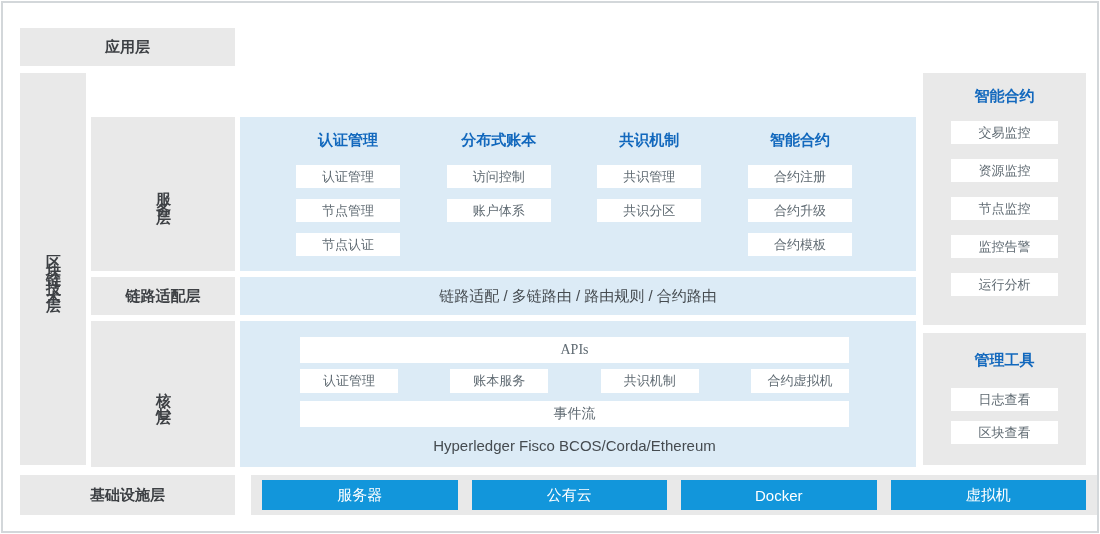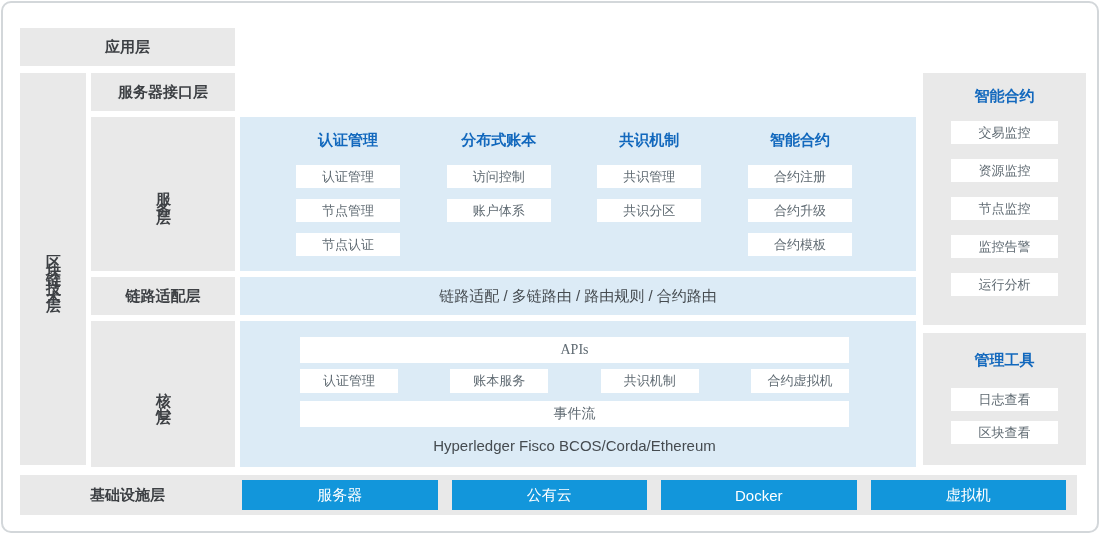--- a/index.html
+++ b/index.html
@@ -3,21 +3,21 @@
 <meta charset="utf-8">
 <style>
   * { margin:0; padding:0; box-sizing:border-box; }
   html,body { background:#ffffff; }
   body {
     width:1100px; height:534px; position:relative;
     font-family:"Liberation Sans","DejaVu Sans",sans-serif;
   }
   .frame {
     position:absolute; left:1px; top:1px; width:1098px; height:532px;
-    background:#ffffff; border:2px solid #d3d7da; border-radius:10px;
+    background:#ffffff; border:2px solid #d3d7da; border-radius:0;
     overflow:hidden;
   }
   .abs { position:absolute; }
   .gray  { background:#e9e9e9; }
   .blue-panel { background:#dcebf6; }
   .label {
     display:flex; align-items:center; justify-content:center;
     font-weight:bold; font-size:15px; color:#3d4044;
   }
   .vlabel {
@@ -74,21 +74,20 @@
 </head>
 <body>
 
 <div class="frame">
 
   <div class="abs gray label" style="left:17px; top:25px; width:215px; height:38px;">应用层</div>
 
 
   <div class="abs gray label vlabel" style="left:17px; top:70px; width:66px; height:392px;">区块链技术层</div>
 
-  <div class="abs gray label" style="left:88px; top:70px; width:144px; height:38px;">服务器接口层</div>
 
   <div class="abs gray label vlabel" style="left:88px; top:114px; width:144px; height:154px;">服务层</div>
 
   <div class="abs blue-panel service-panel" style="left:237px; top:114px; width:676px; height:154px;">
     <div class="svc-col">
       <div class="blue-head">认证管理</div>
       <div class="whitebox">认证管理</div>
       <div class="whitebox">节点管理</div>
       <div class="whitebox">节点认证</div>
     </div>
@@ -137,20 +136,20 @@
   </div>
 
   <div class="abs gray side-panel tools-panel" style="left:920px; top:330px; width:163px; height:132px;">
     <div class="blue-head">管理工具</div>
     <div class="whitebox">日志查看</div>
     <div class="whitebox">区块查看</div>
   </div>
 
   <div class="abs gray label" style="left:17px; top:472px; width:215px; height:40px;">基础设施层</div>
 
-  <div class="abs gray strip" style="left:228px; top:472px; width:846px; height:40px; gap:14px;">
+  <div class="abs gray strip" style="left:248px; top:472px; width:846px; height:40px; gap:14px;">
     <div class="btn">服务器</div>
     <div class="btn">公有云</div>
     <div class="btn">Docker</div>
     <div class="btn">虚拟机</div>
   </div>
 
 </div>
 
 </body></html>

